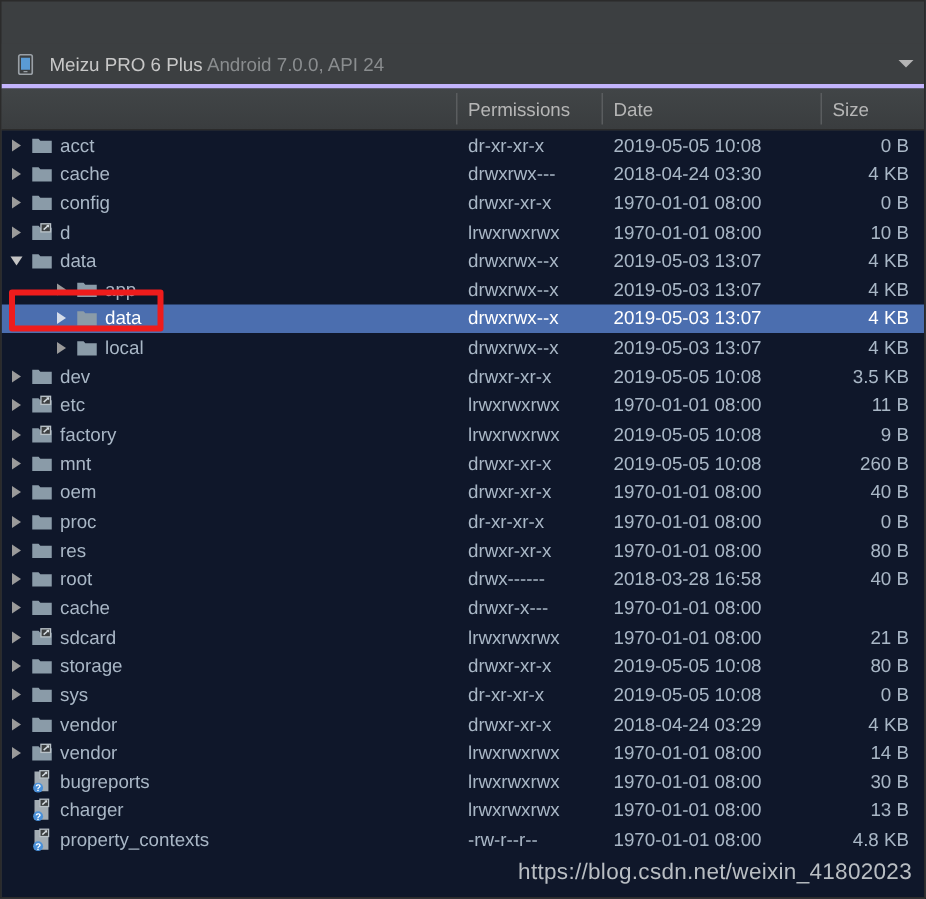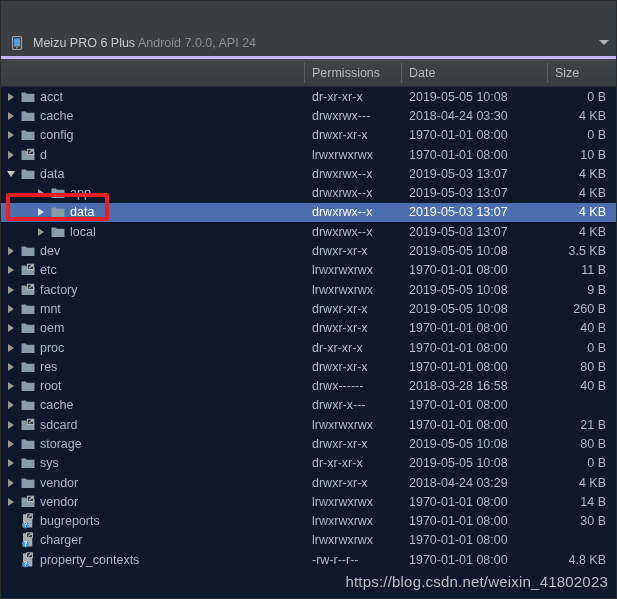--- a/index.html
+++ b/index.html
@@ -600,20 +600,21 @@
             <rect x="6.6" y="0.8" width="5.8" height="4.9" fill="#3c3f41" stroke="#b9c2c8" stroke-width="0.85"></rect>
             <path d="M8.2 4.4l2.9-2.6" stroke="#d6dde2" stroke-width="0.95" fill="none"></path>
             <path fill="#d6dde2" d="M11.5 1.5l-1.9.1 1.8 1.7z"></path>
             <circle cx="5.4" cy="12.1" r="3.3" fill="#4a90d9"></circle>
             <text x="5.4" y="14.4" font-size="6.4" font-family="Liberation Sans, sans-serif" font-weight="bold" fill="#ffffff" text-anchor="middle">?</text>
           </svg>
         </div>
         <div class="name-text" style="left: 39px;">charger</div>
         <div class="cell perm">lrwxrwxrwx</div>
         <div class="cell date">1970-01-01 08:00</div>
+        <div class="cell size">13 B</div>
       </div>
       <div class="row">
         <div class="ficon" style="left: 19px;">
           <svg width="16" height="16" viewBox="0 0 16 16">
             <path fill="#a3acb3" d="M3 1.3h6l3.3 3.3v9.9H3z"></path>
             <path fill="#cfd6db" d="M9 1.3l3.3 3.3H9z"></path>
             <rect x="6.6" y="0.8" width="5.8" height="4.9" fill="#3c3f41" stroke="#b9c2c8" stroke-width="0.85"></rect>
             <path d="M8.2 4.4l2.9-2.6" stroke="#d6dde2" stroke-width="0.95" fill="none"></path>
             <path fill="#d6dde2" d="M11.5 1.5l-1.9.1 1.8 1.7z"></path>
             <circle cx="5.4" cy="12.1" r="3.3" fill="#4a90d9"></circle>

